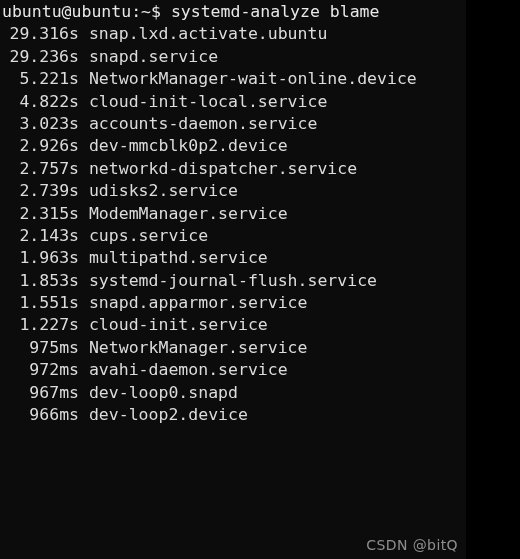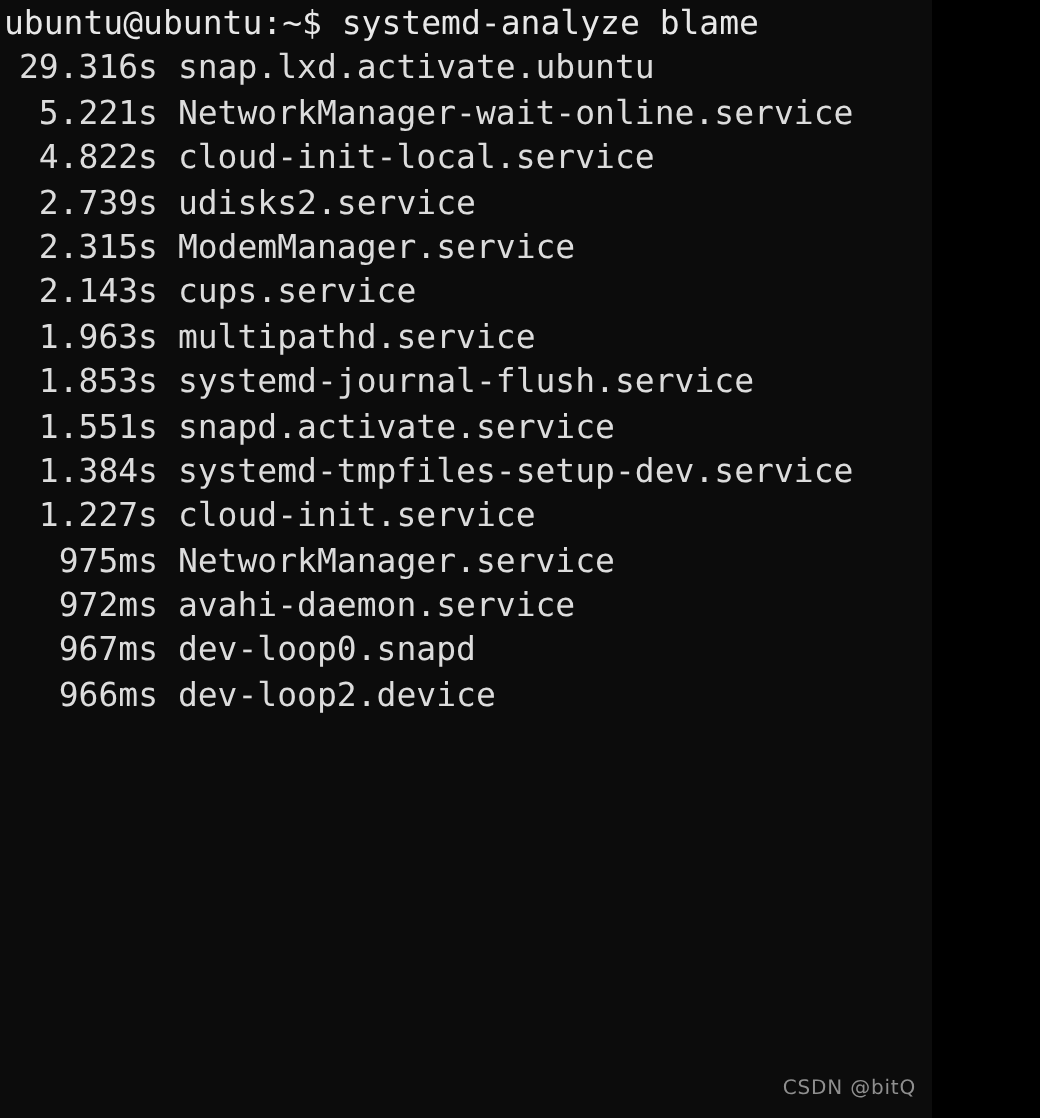--- a/index.html
+++ b/index.html
@@ -56,43 +56,46 @@
     color: #dcdcdc;
   }
   .blame-gap {
     white-space: pre;
   }
   .watermark {
     position: absolute;
     right: 8px;
     bottom: 3px;
     font-family: "DejaVu Sans", "Liberation Sans", sans-serif;
-    font-size: 10px;
+    font-size: 14px;
     color: #8f8f8f;
     letter-spacing: 0.4px;
     white-space: pre;
   }
 </style>
 </head>
 <body>
 
 <div id="terminal" style="background: rgb(12, 12, 12); color: rgb(220, 220, 220);">
   <div id="terminal-body">
     <div class="term-line prompt-line">ubuntu@ubuntu:~$ systemd-analyze blame</div>
     <div id="blame-rows">
         <div class="blame-row"><span class="blame-time">29.316s</span><span class="blame-gap"> </span><span class="blame-unit">snap.lxd.activate.ubuntu</span></div>
-        <div class="blame-row"><span class="blame-time">5.221s</span><span class="blame-gap"> </span><span class="blame-unit">NetworkManager-wait-online.service</span></div>
+        <div class="blame-row"><span class="blame-time">29.236s</span><span class="blame-gap"> </span><span class="blame-unit">snapd.service</span></div>
+        <div class="blame-row"><span class="blame-time">5.221s</span><span class="blame-gap"> </span><span class="blame-unit">NetworkManager-wait-online.device</span></div>
         <div class="blame-row"><span class="blame-time">4.822s</span><span class="blame-gap"> </span><span class="blame-unit">cloud-init-local.service</span></div>
+        <div class="blame-row"><span class="blame-time">3.023s</span><span class="blame-gap"> </span><span class="blame-unit">accounts-daemon.service</span></div>
+        <div class="blame-row"><span class="blame-time">2.926s</span><span class="blame-gap"> </span><span class="blame-unit">dev-mmcblk0p2.device</span></div>
+        <div class="blame-row"><span class="blame-time">2.757s</span><span class="blame-gap"> </span><span class="blame-unit">networkd-dispatcher.service</span></div>
         <div class="blame-row"><span class="blame-time">2.739s</span><span class="blame-gap"> </span><span class="blame-unit">udisks2.service</span></div>
         <div class="blame-row"><span class="blame-time">2.315s</span><span class="blame-gap"> </span><span class="blame-unit">ModemManager.service</span></div>
         <div class="blame-row"><span class="blame-time">2.143s</span><span class="blame-gap"> </span><span class="blame-unit">cups.service</span></div>
         <div class="blame-row"><span class="blame-time">1.963s</span><span class="blame-gap"> </span><span class="blame-unit">multipathd.service</span></div>
         <div class="blame-row"><span class="blame-time">1.853s</span><span class="blame-gap"> </span><span class="blame-unit">systemd-journal-flush.service</span></div>
-        <div class="blame-row"><span class="blame-time">1.551s</span><span class="blame-gap"> </span><span class="blame-unit">snapd.activate.service</span></div>
-        <div class="blame-row"><span class="blame-time">1.384s</span><span class="blame-gap"> </span><span class="blame-unit">systemd-tmpfiles-setup-dev.service</span></div>
+        <div class="blame-row"><span class="blame-time">1.551s</span><span class="blame-gap"> </span><span class="blame-unit">snapd.apparmor.service</span></div>
         <div class="blame-row"><span class="blame-time">1.227s</span><span class="blame-gap"> </span><span class="blame-unit">cloud-init.service</span></div>
         <div class="blame-row"><span class="blame-time">975ms</span><span class="blame-gap"> </span><span class="blame-unit">NetworkManager.service</span></div>
         <div class="blame-row"><span class="blame-time">972ms</span><span class="blame-gap"> </span><span class="blame-unit">avahi-daemon.service</span></div>
         <div class="blame-row"><span class="blame-time">967ms</span><span class="blame-gap"> </span><span class="blame-unit">dev-loop0.snapd</span></div>
         <div class="blame-row"><span class="blame-time">966ms</span><span class="blame-gap"> </span><span class="blame-unit">dev-loop2.device</span></div>
       </div>
   </div>
   <div class="watermark">CSDN @bitQ</div>
 </div>
 

